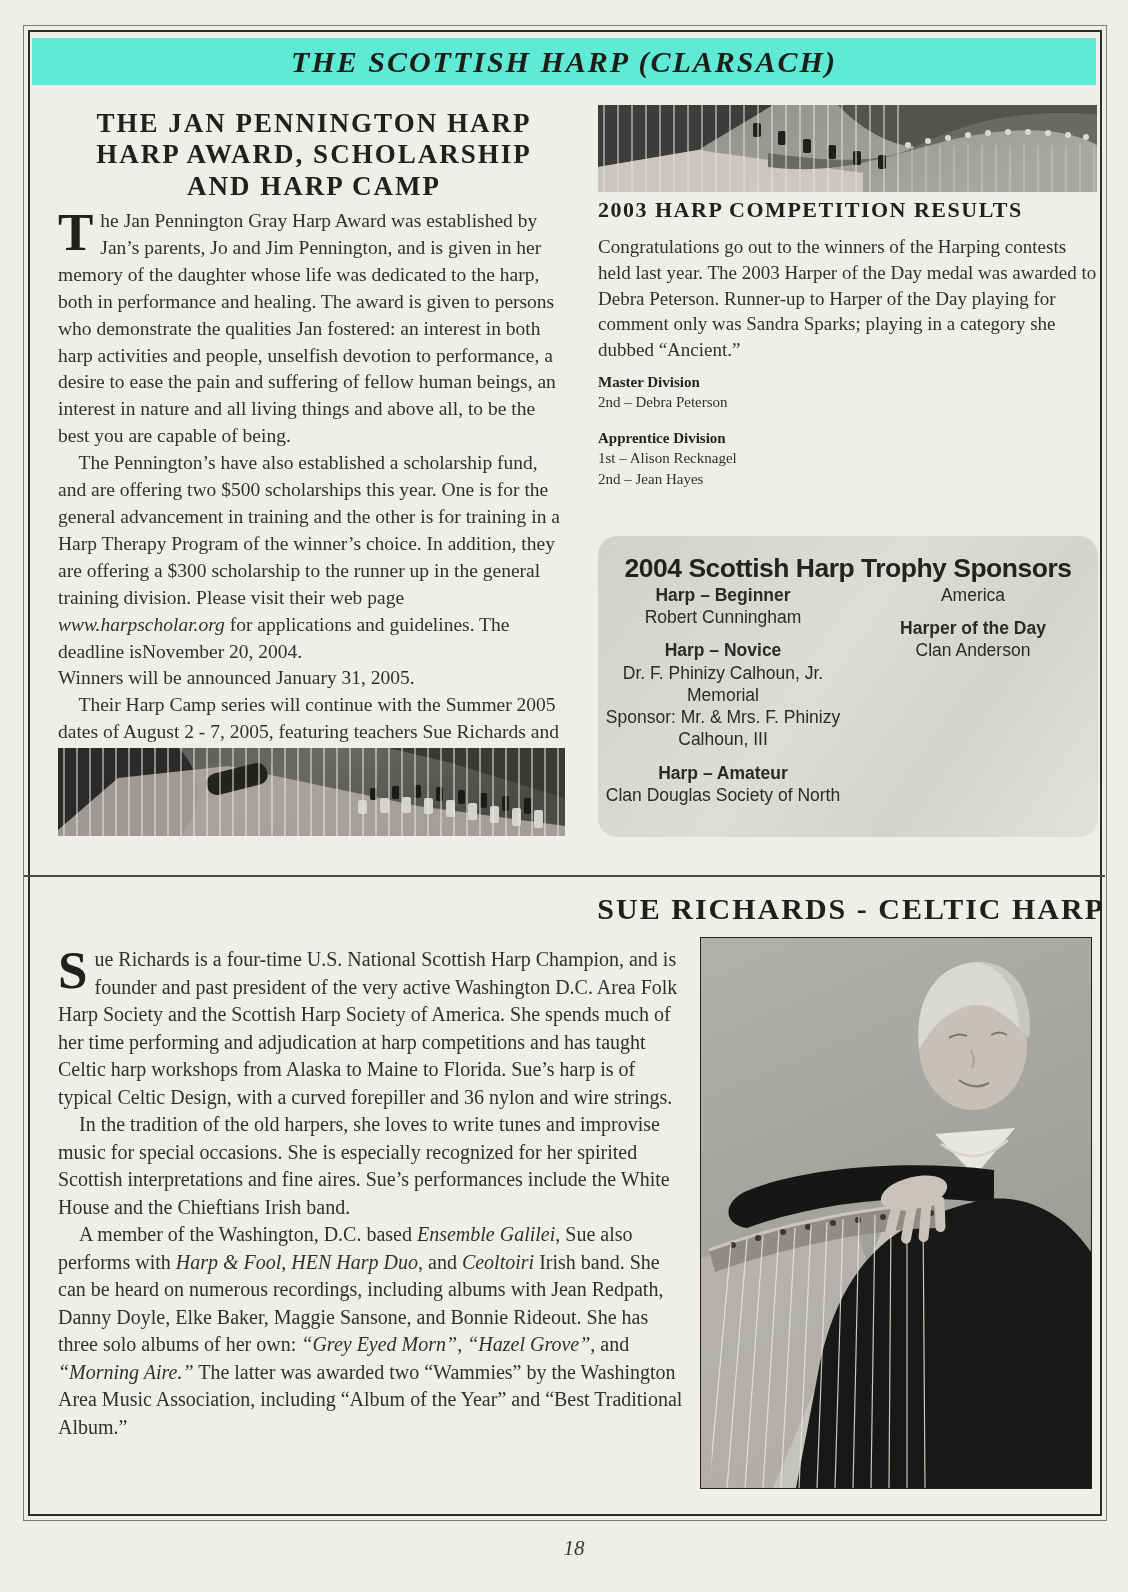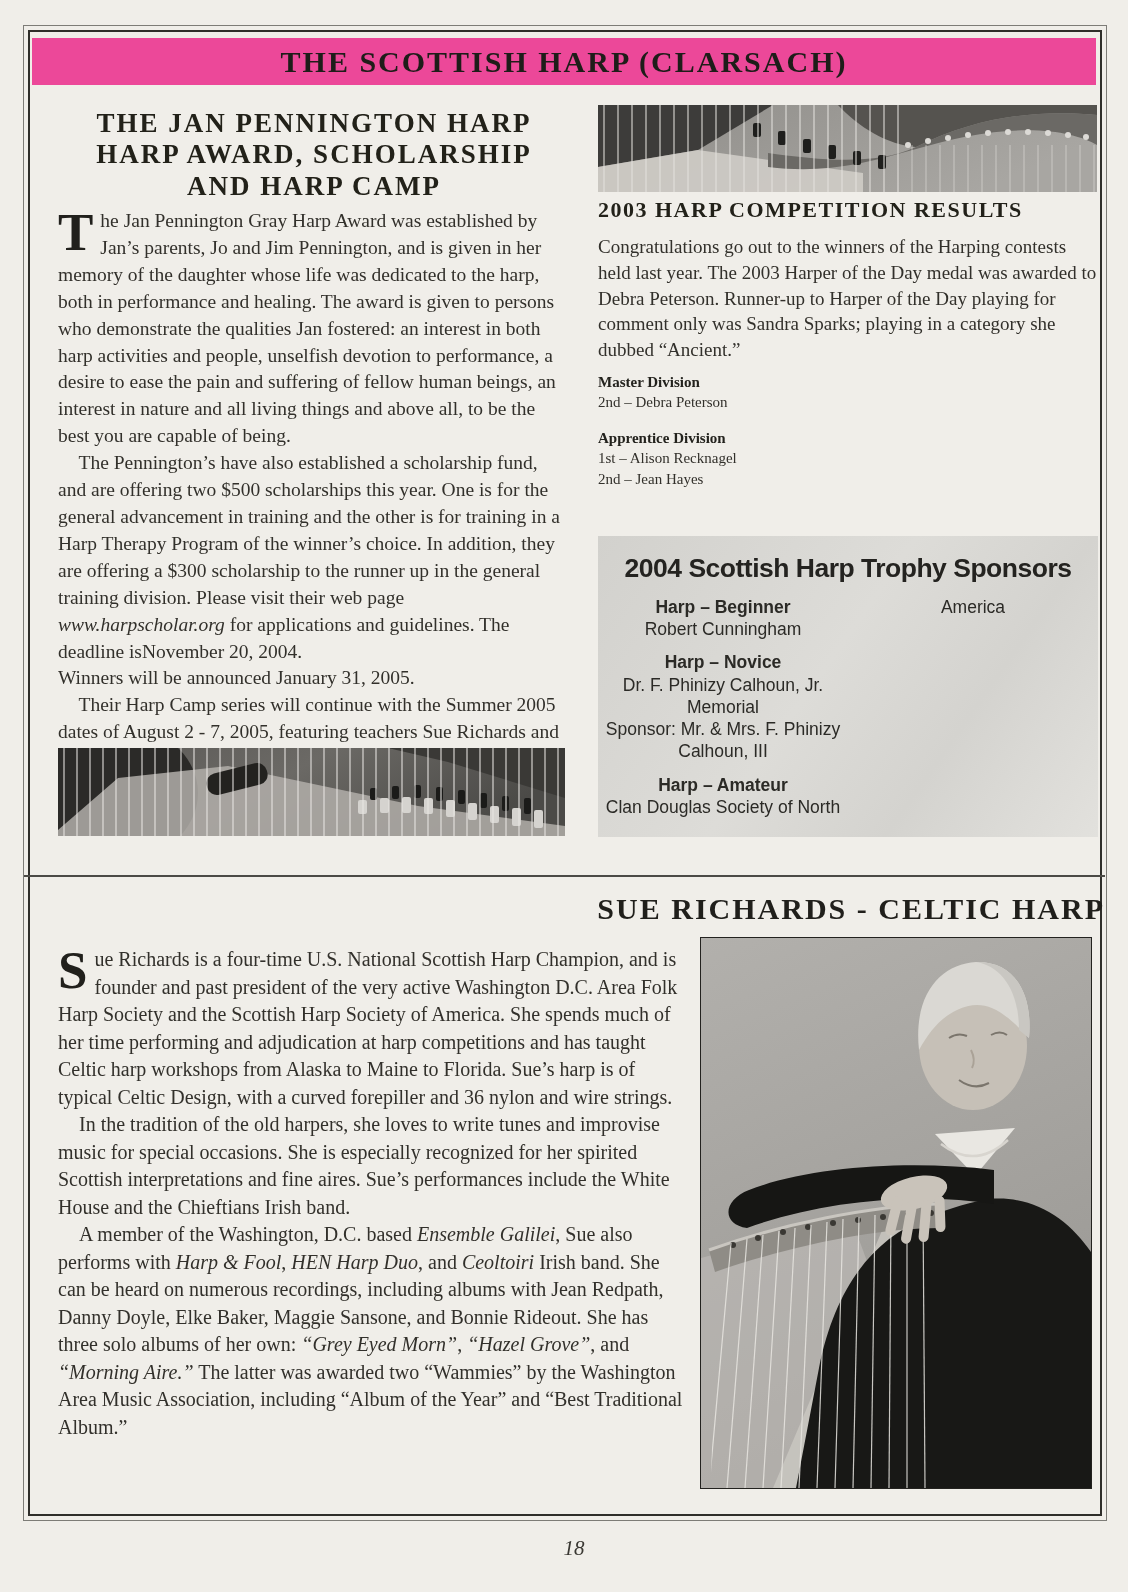--- a/index.html
+++ b/index.html
@@ -3,21 +3,21 @@
 <meta charset="utf-8">
 <style>
   html,body{margin:0;padding:0;}
   body{background:#e8e6e1;}
   .page{position:relative;width:1128px;height:1592px;background:#f0eee9;
         font-family:"Liberation Serif","DejaVu Serif",serif;color:#32302b;overflow:hidden;}
   .frame-outer{position:absolute;left:23px;top:25px;width:1082px;height:1494px;
                border:1px solid #7d7c77;}
   .frame-inner{position:absolute;left:28px;top:30px;width:1070px;height:1482px;
                border:2px solid #2f2e2a;}
-  .band{position:absolute;left:32px;top:38px;width:1064px;height:47px;background:#ec4899;}
+  .band{position:absolute;left:32px;top:38px;width:1064px;height:47px;background:#5eead4;font-style:italic;}
   .band-title{font-size:30px;letter-spacing:2px;line-height:47px;text-align:center;
               color:#1e1d19;font-weight:bold;}
   
   .award-head{position:absolute;left:58px;top:108px;width:512px;text-align:center;
               font-size:27px;line-height:1.16;letter-spacing:2px;font-weight:bold;color:#222119;}
   .award-body{position:absolute;left:58px;top:208px;width:512px;font-size:19.5px;line-height:1.38;}
   p{margin:0;}
   .indent{text-indent:1.05em;}
   .dropcap{float:left;font-size:53px;line-height:42px;font-weight:bold;color:#21201c;
            margin:3px 7px 0 0;}
@@ -30,24 +30,24 @@
   .comp-title{position:absolute;left:598px;top:197px;width:500px;font-size:22px;
               letter-spacing:1.5px;font-weight:bold;color:#222119;white-space:nowrap;}
   .comp-intro{position:absolute;left:598px;top:234px;width:502px;font-size:19px;line-height:1.36;}
   .divisions{position:absolute;left:598px;top:372px;width:500px;display:grid;
              grid-template-columns:268px 1fr;font-size:15px;line-height:1.36;}
   .div-group{margin-bottom:15px;}
   .div-name{font-weight:bold;color:#23221d;}
   
   .sponsors{position:absolute;left:598px;top:536px;width:500px;height:301px;
             background:linear-gradient(125deg,#d2d1cd 0%,#dddcd8 45%,#d4d3cf 70%,#e2e1dd 100%);
-            font-family:"Liberation Sans","DejaVu Sans",sans-serif;}
+            font-family:"Liberation Sans","DejaVu Sans",sans-serif;border-radius:19px;}
   .sponsors-title{margin-top:17px;text-align:center;font-size:26.5px;font-weight:bold;
                   color:#242320;letter-spacing:-0.5px;}
-  .sponsor-cols{display:grid;grid-template-columns:1fr 1fr;margin-top:12px;}
+  .sponsor-cols{display:grid;grid-template-columns:1fr 1fr;margin-top:0;}
   .sp-col{text-align:center;font-size:17.5px;line-height:1.27;color:#2b2a26;}
   .sp-entry{margin-bottom:11px;}
   .sp-cat{font-weight:bold;}
   .sp-cat:empty{display:none;}
   
   .divider{position:absolute;left:24px;top:875px;width:1081px;height:2px;background:#4b4a46;}
   .sue-title{position:absolute;left:24px;top:892px;width:1081px;text-align:right;
              font-size:30px;letter-spacing:2px;font-weight:bold;color:#201f1b;}
   .sue-body{position:absolute;left:58px;top:946px;width:634px;font-size:20px;line-height:1.375;}
   .portrait{position:absolute;left:700px;top:937px;width:390px;height:550px;
@@ -197,20 +197,24 @@
         <div class="sp-entry">
           <div class="sp-cat">Harp – Amateur</div>
           <div>Clan Douglas Society of North</div>
         </div>
       </div>
       <div class="sp-col">
         <div class="sp-entry">
 
           <div>America</div>
         </div>
+        <div class="sp-entry">
+          <div class="sp-cat">Harper of the Day</div>
+          <div>Clan Anderson</div>
+        </div>
       </div>
     </div>
   </div>
 
   <div class="divider"></div>
   <div class="sue-title">SUE RICHARDS - CELTIC HARP</div>
 
   <div class="sue-body">
     <p><span class="dropcap">S</span><span><span>ue Richards is a four-time U.S. National Scottish Harp Champion, and is founder and past president of the very active Washington D.C. Area Folk Harp Society and the Scottish Harp Society of America. She spends much of her time performing and adjudication at harp competitions and has taught Celtic harp workshops from Alaska to Maine to Florida. Sue’s harp is of typical Celtic Design, with a curved forepiller and 36 nylon and wire strings.</span></span></p>
     <p class="indent"><span>In the tradition of the old harpers, she loves to write tunes and improvise music for special occasions. She is especially recognized for her spirited Scottish interpretations and fine aires. Sue’s performances include the White House and the Chieftians Irish band.</span></p>

